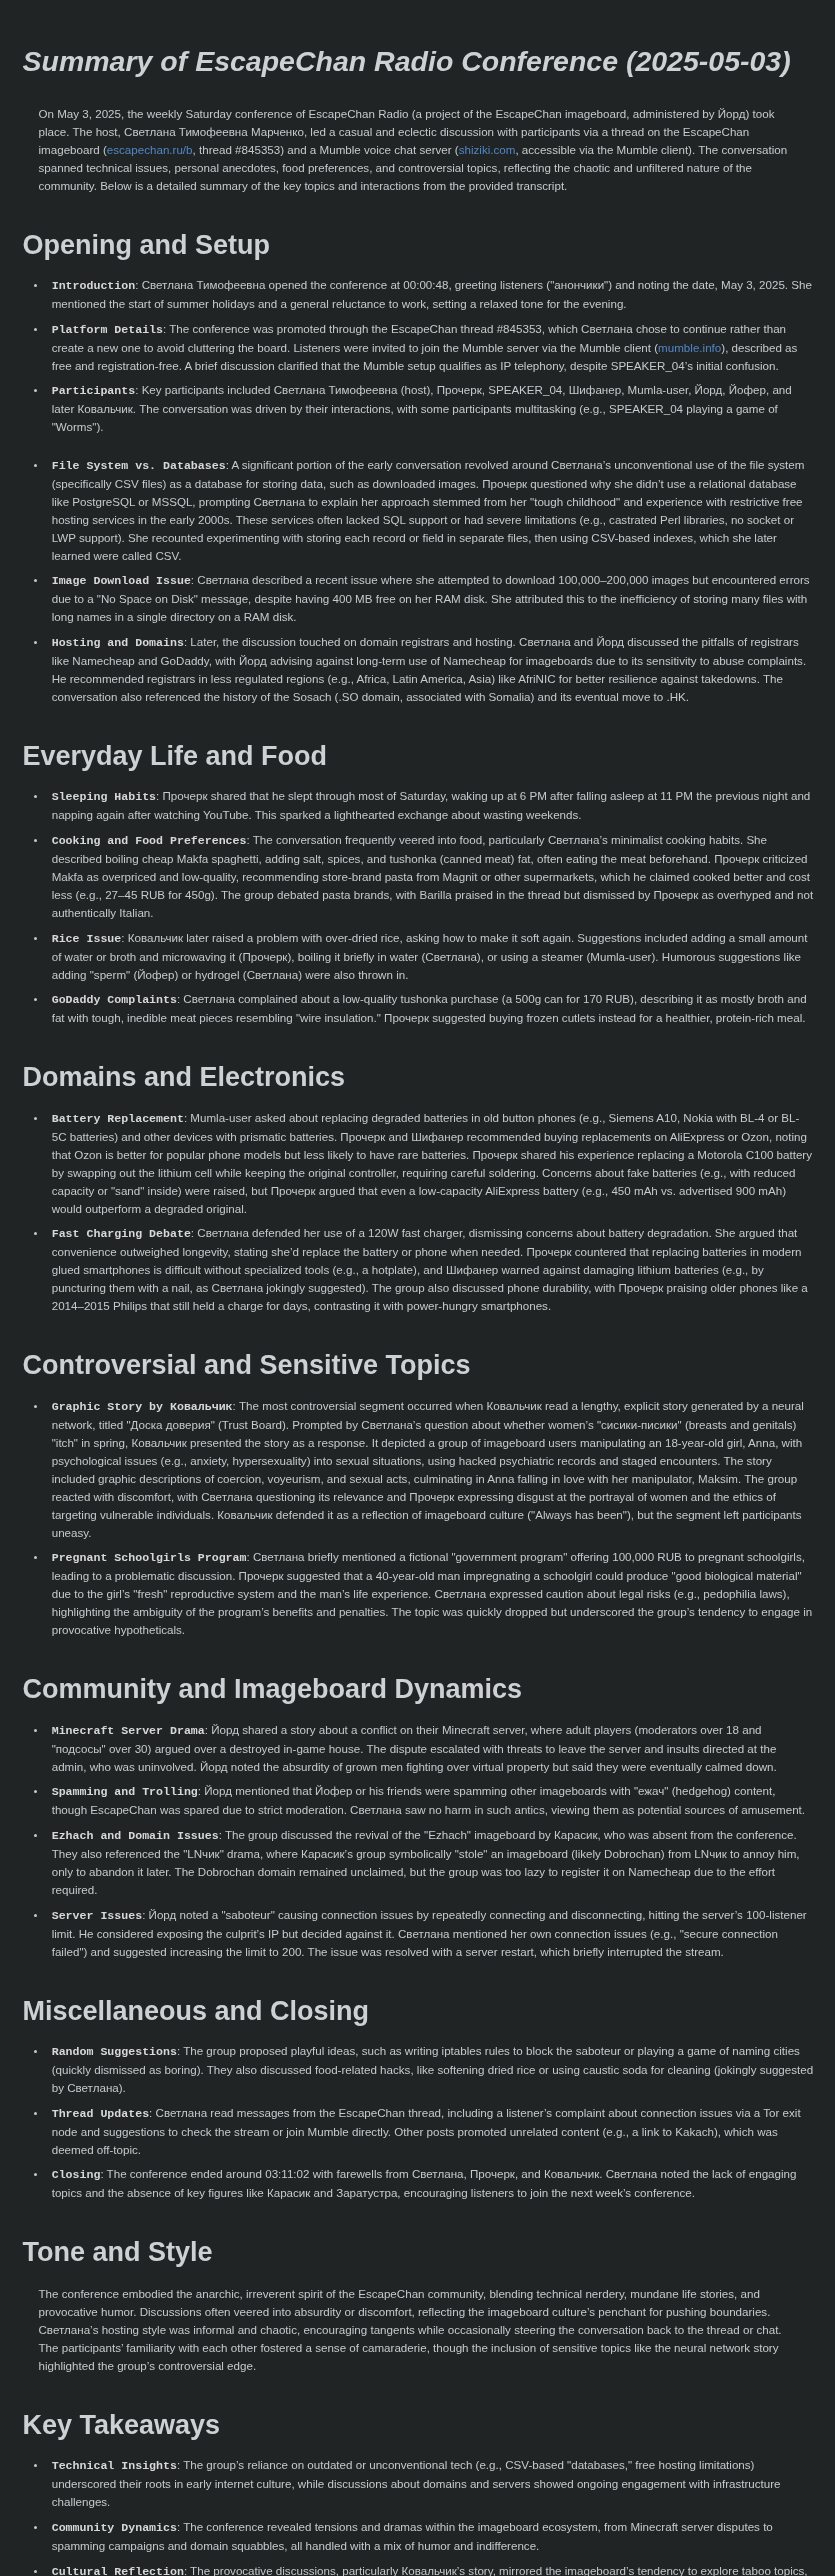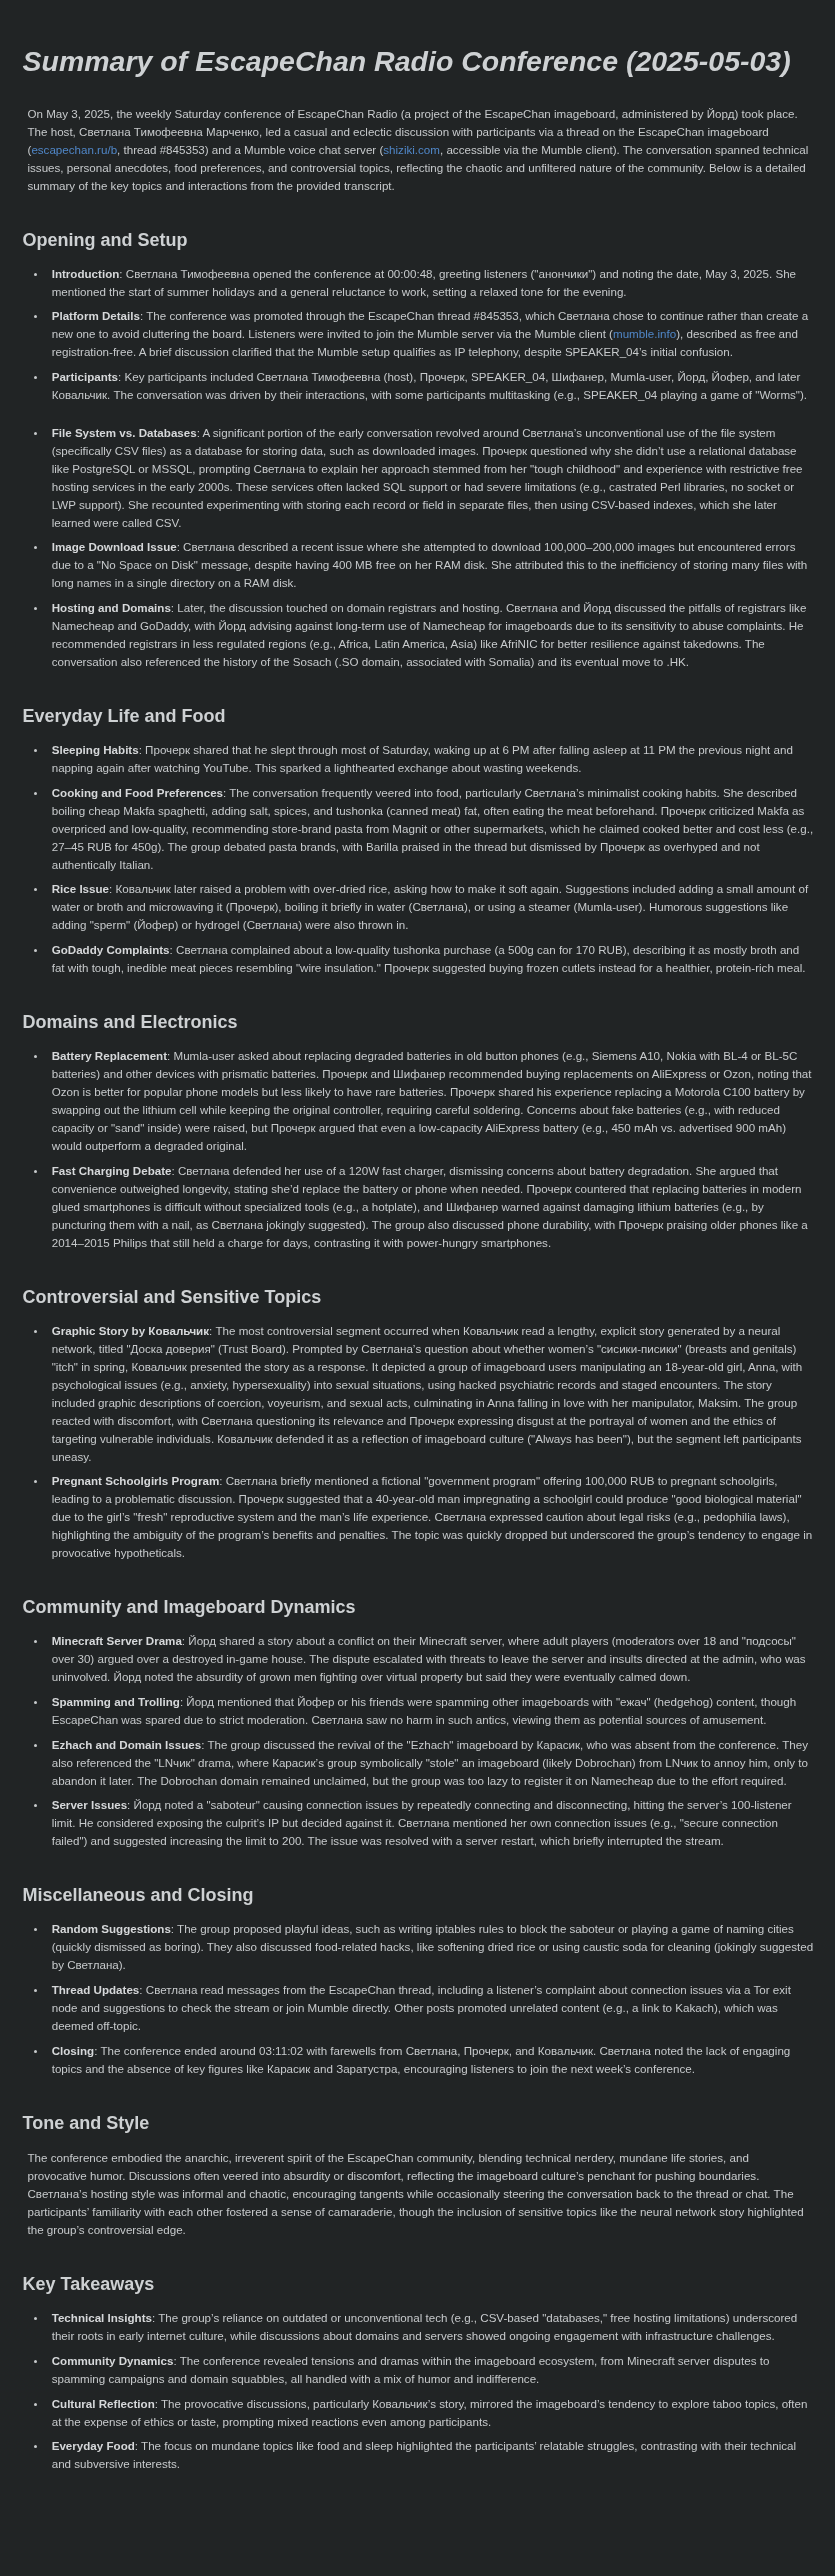--- a/index.html
+++ b/index.html
@@ -22,48 +22,49 @@
   }
   h1{
     font-size:28.5px;
     line-height:1.25;
     font-weight:700;
     color:var(--heading);
     margin:24px 0 25.5px 0;
     font-style:italic;
   }
   h2{
-    font-size:18px;
+    font-size:27px;
     line-height:1.25;
     font-weight:700;
     color:var(--heading);
     margin:34px 0 9px 0;
   }
   .para{
     font-size:11.6px;
     line-height:18px;
-    margin:15px 5px;
+    margin:15px 16px;
   }
   ul{
     margin:13.5px 0 19.5px 0;
     padding-left:24px;
   }
   li{
     font-size:11.6px;
     line-height:18px;
     margin-bottom:6.7px;
     padding-left:5.2px;
   }
   li::marker{
     color:var(--text);
     font-size:9.7px;
   }
   strong{
     font-weight:700;
     color:var(--bold);
+    font-family:Liberation Mono, monospace;
   }
   a{
     color:var(--link);
     text-decoration:none;
     cursor:pointer;
   }
 </style>
 </head>
 <body>
 

